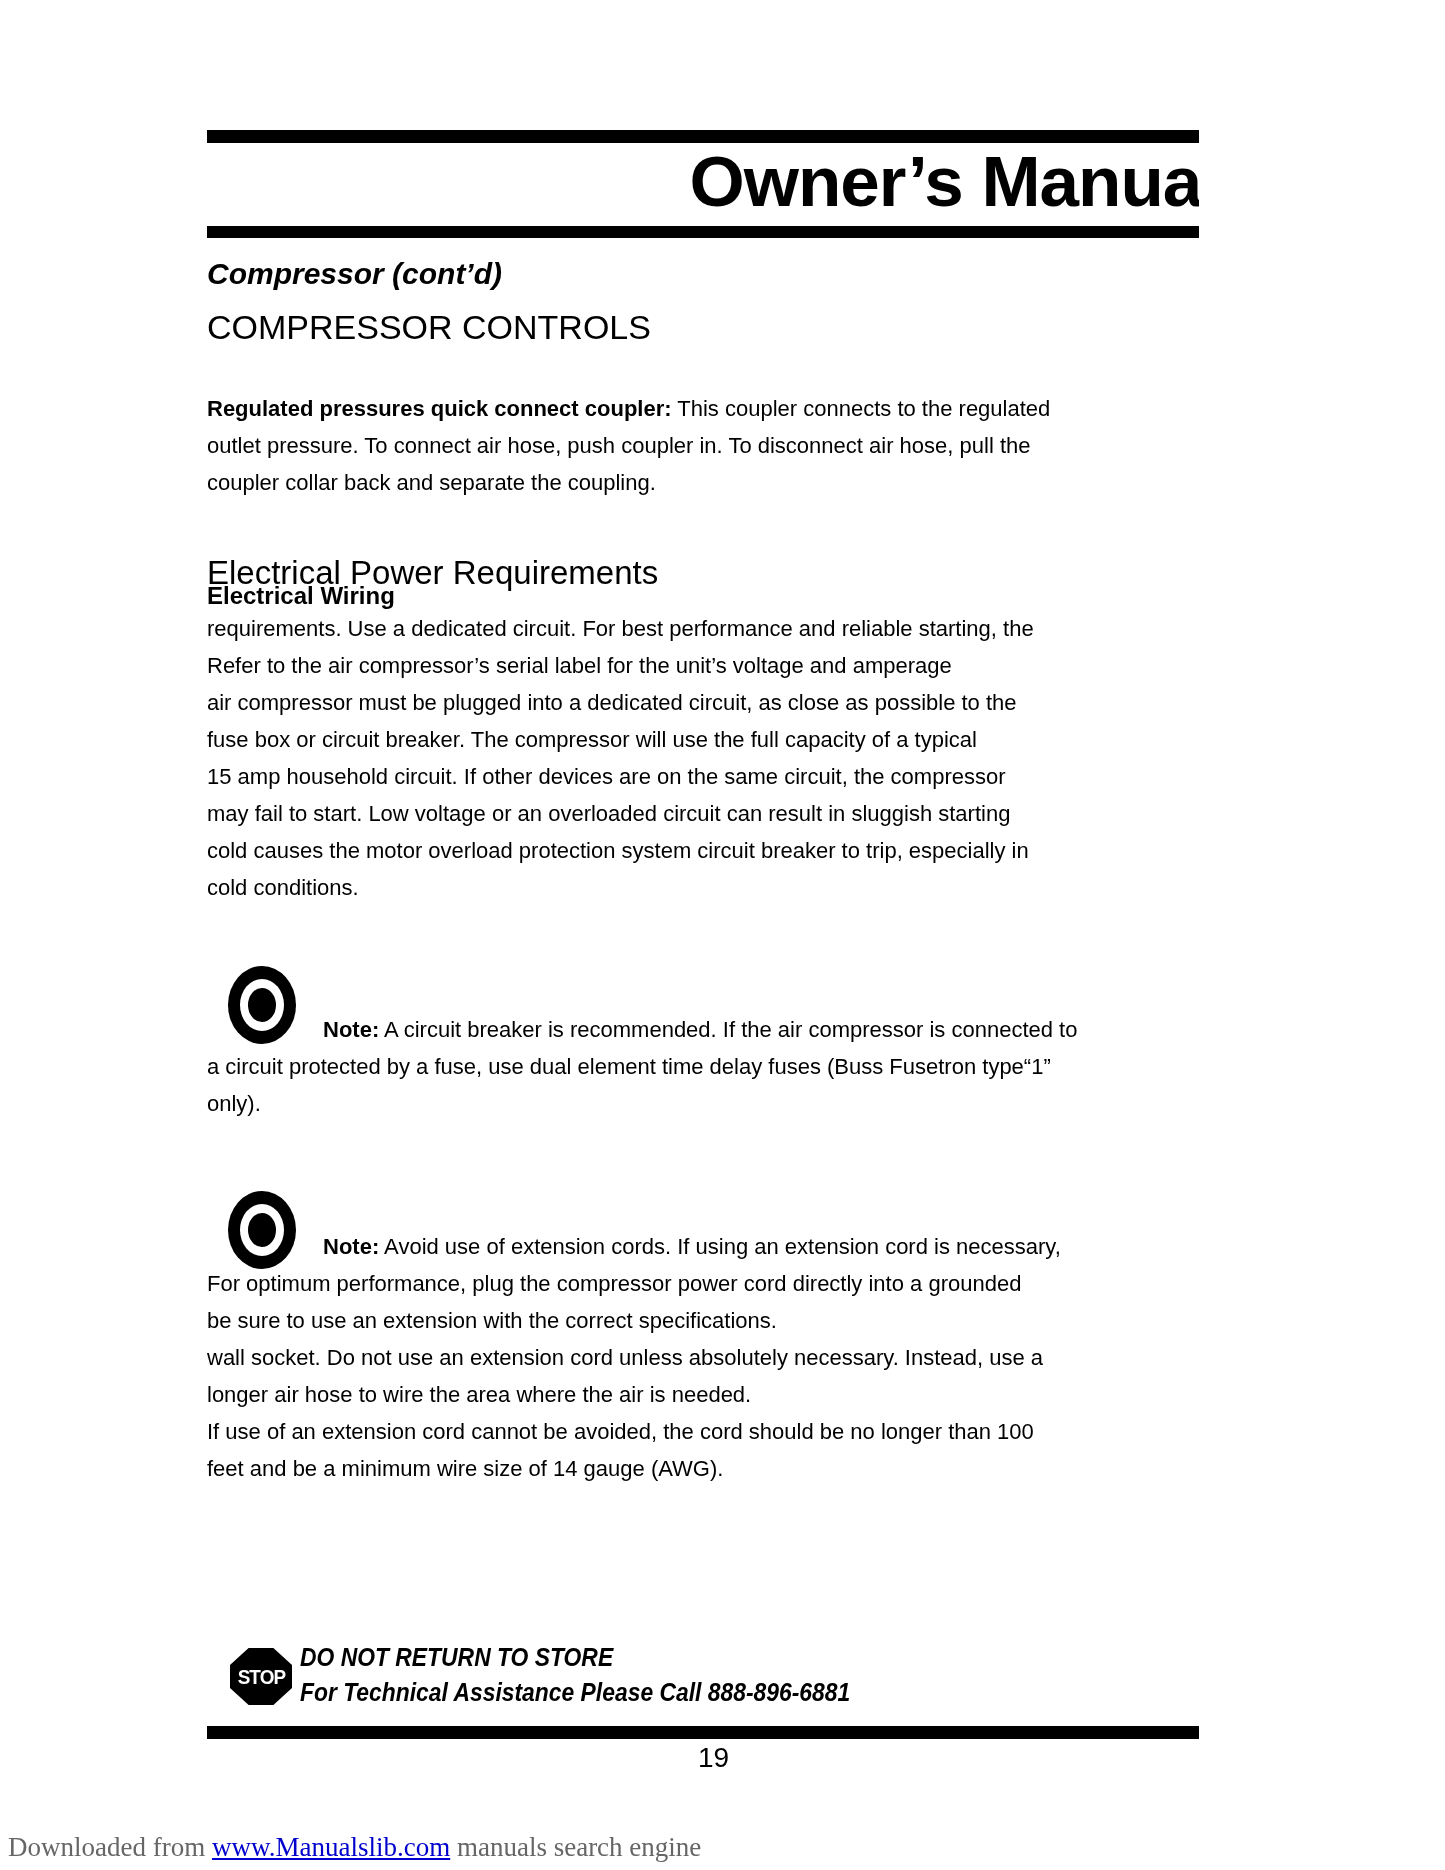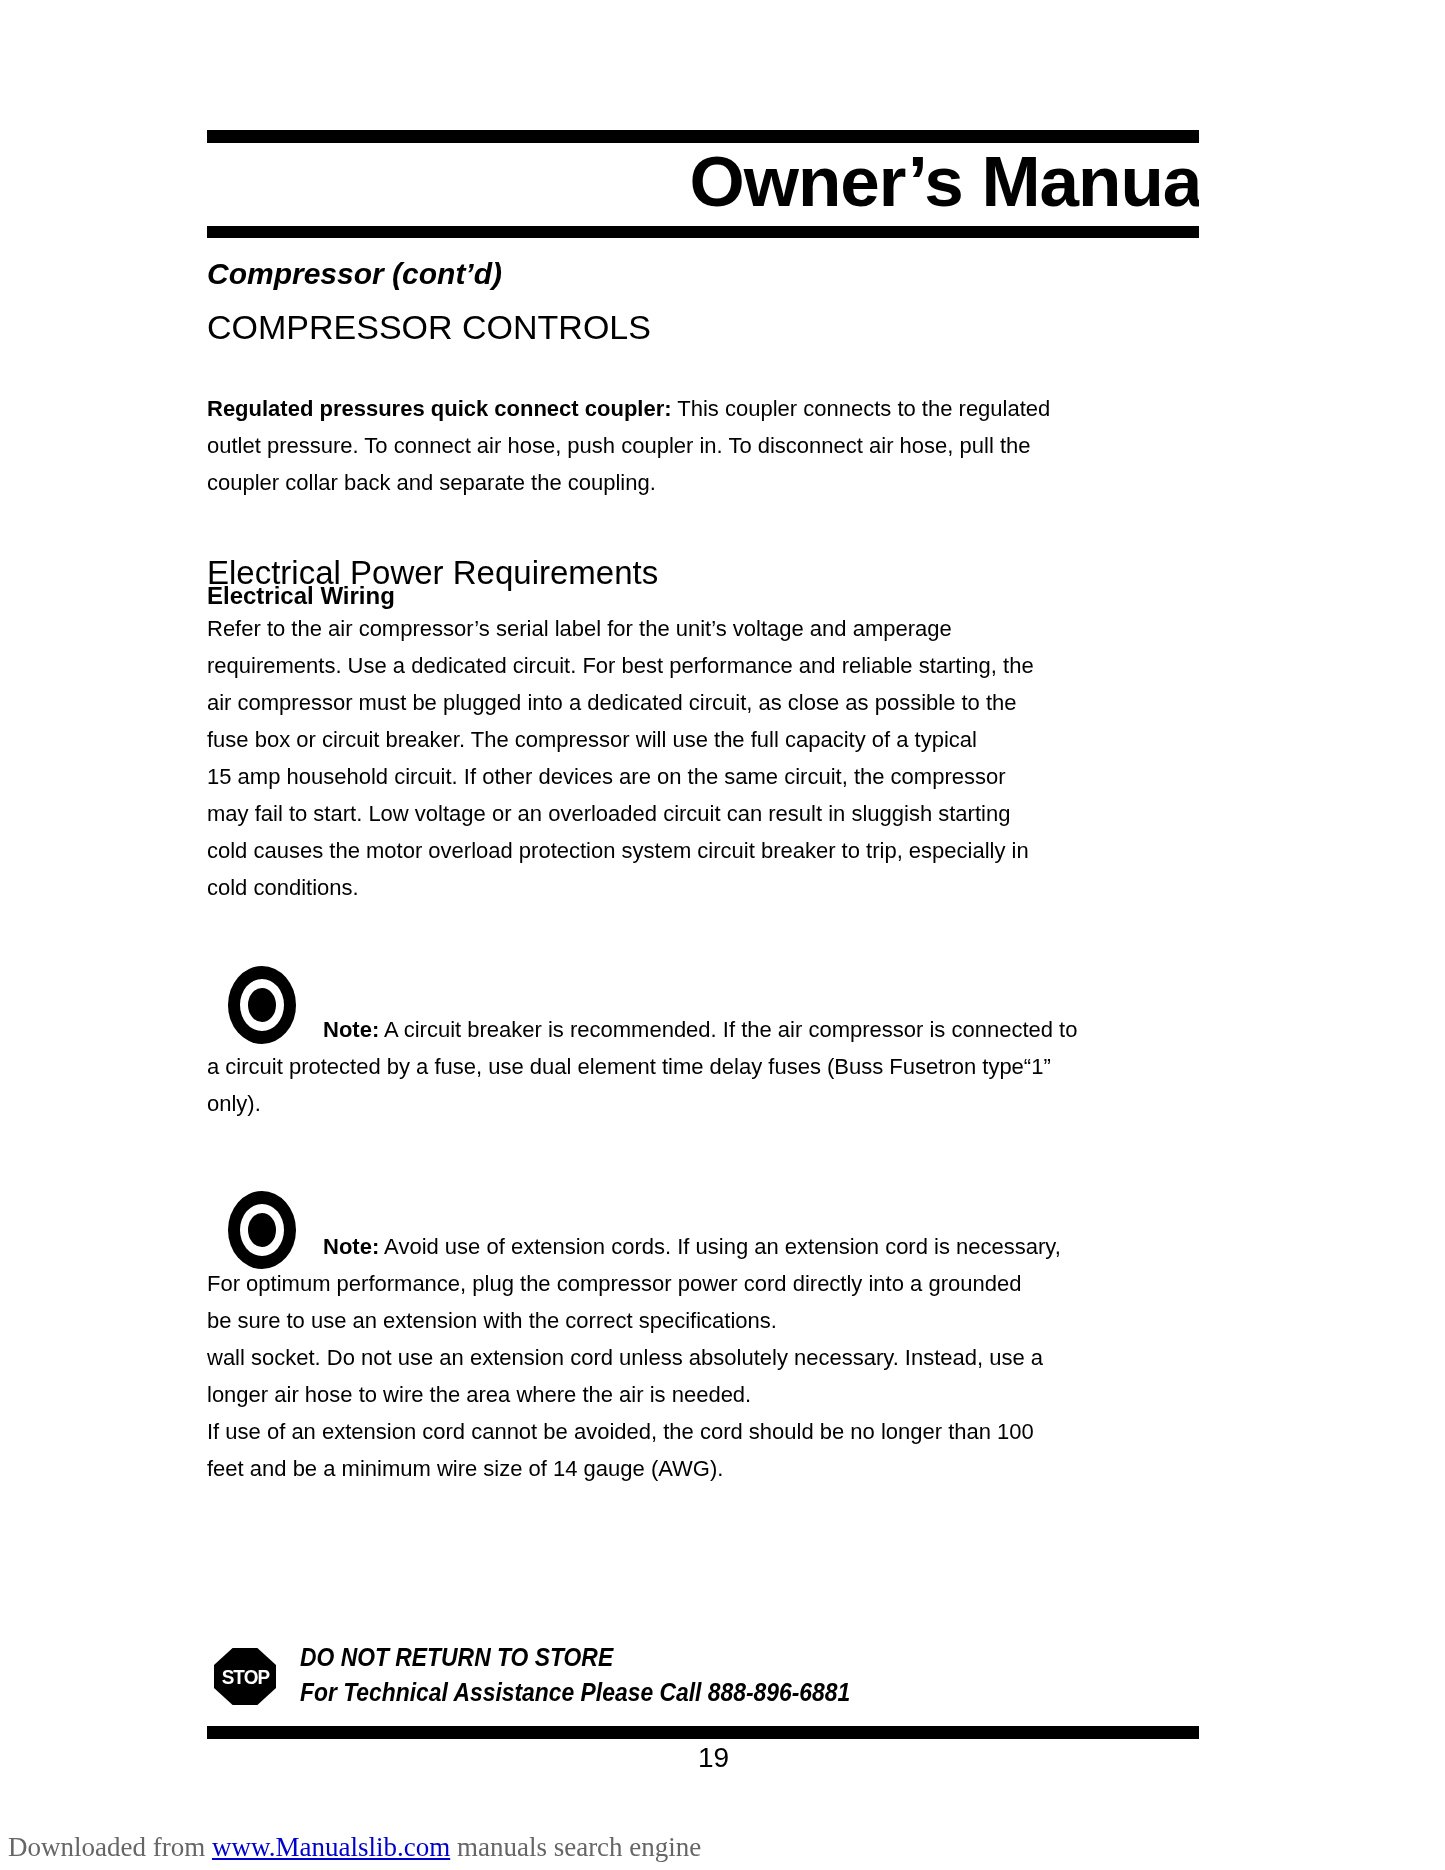--- a/index.html
+++ b/index.html
@@ -23,21 +23,21 @@
   .indent-first{padding-left:116px;}
   
   .bullseye{position:absolute;left:21px;width:68px;height:78px;background:#000;border-radius:50%;
             display:flex;align-items:center;justify-content:center;}
   .bullseye .mid{width:44px;height:52px;background:#fff;border-radius:50%;
                  display:flex;align-items:center;justify-content:center;}
   .bullseye .dot{width:28px;height:34px;background:#000;border-radius:50%;}
   .bullseye-1{top:966px;}
   .bullseye-2{top:1191px;}
   
-  .stop-octagon{position:absolute;left:7px;top:1648px;width:62px;height:57px;background:#000;
+  .stop-octagon{position:absolute;left:23px;top:1648px;width:62px;height:57px;background:#000;
     clip-path:polygon(30% 0,70% 0,100% 30%,100% 70%,70% 100%,30% 100%,0 70%,0 30%);
     display:flex;align-items:center;justify-content:center;}
   .stop-octagon span{color:#fff;font-weight:bold;font-size:21px;letter-spacing:-1px;
     transform:scaleX(0.9);}
   .stop-text{position:absolute;left:93px;top:1640px;font-size:26px;font-weight:bold;
     font-style:italic;line-height:35px;transform:scaleX(0.88);transform-origin:left top;}
   .stop-text .tline{height:35px;}
   .bottom-bar{top:1726px;height:13px;}
   .top-bar{top:130px;height:13px;}
   .mid-bar{top:226px;height:12px;}
@@ -64,22 +64,22 @@
       <div>
           <div class="tline">outlet pressure. To connect air hose, push coupler in. To disconnect air hose, pull the</div>
           <div class="tline">coupler collar back and separate the coupling.</div>
         </div>
     </div>
 
     <div class="h-power">Electrical Power Requirements</div>
     <div class="h-wiring">Electrical Wiring</div>
 
     <div class="para p-wiring">
+        <div class="tline">requirements. Use a dedicated circuit. For best performance and reliable starting, the</div>
         <div class="tline">Refer to the air compressor’s serial label for the unit’s voltage and amperage</div>
-        <div class="tline">requirements. Use a dedicated circuit. For best performance and reliable starting, the</div>
         <div class="tline">air compressor must be plugged into a dedicated circuit, as close as possible to the</div>
         <div class="tline">fuse box or circuit breaker. The compressor will use the full capacity of a typical</div>
         <div class="tline">15 amp household circuit. If other devices are on the same circuit, the compressor</div>
         <div class="tline">may fail to start. Low voltage or an overloaded circuit can result in sluggish starting</div>
         <div class="tline">cold causes the motor overload protection system circuit breaker to trip, especially in</div>
         <div class="tline">cold conditions.</div>
       </div>
 
     <div class="bullseye bullseye-1">
       <div class="mid">

